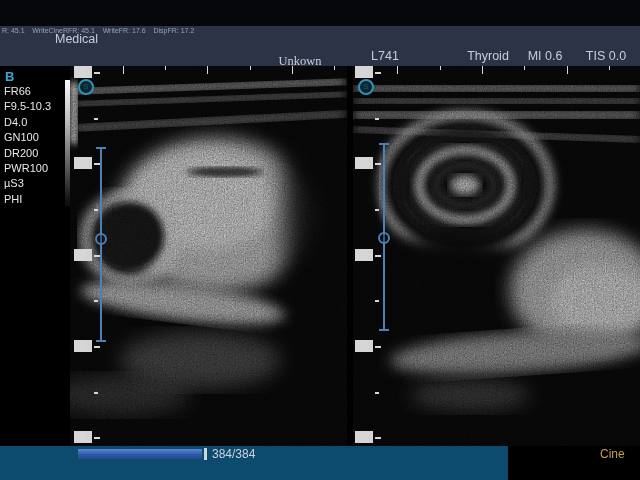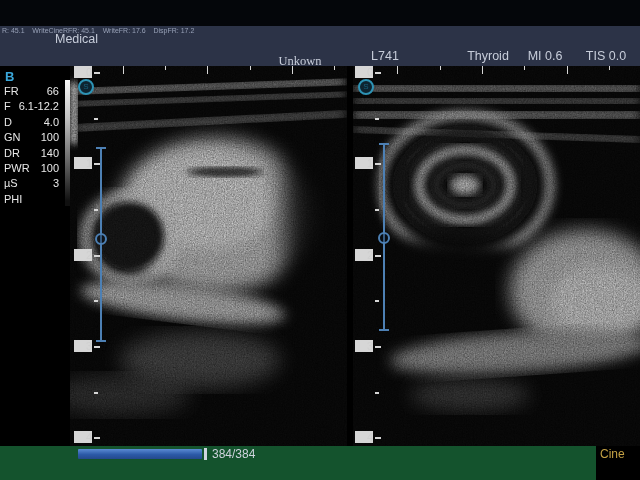--- a/index.html
+++ b/index.html
@@ -8,35 +8,35 @@
   
   .top-strip{position:absolute;left:0;top:0;width:640px;height:26px;background:#04060a;}
   .header{position:absolute;left:0;top:26px;width:640px;height:40px;background:#2c3347;}
   .debug{position:absolute;left:2px;top:1px;font-size:7px;color:#97a0b6;white-space:pre;}
   .h-item{position:absolute;font-size:12.5px;color:#c7cdda;white-space:nowrap;}
   .h-center{transform:translateX(-50%);}
   
   .sidebar{position:absolute;left:0;top:66px;width:70px;height:380px;background:#000;}
   .mode-b{position:absolute;left:5px;top:3px;font-size:13px;font-weight:bold;color:#3aa7da;}
   .params{position:absolute;left:4px;top:19px;width:55px;}
-  .prow{display:flex;justify-content:space-between;height:15.4px;font-size:11px;color:#e8e8e8;}
+  .prow{display:flex;height:15.4px;font-size:11px;color:#e8e8e8;}
   .gsbar{position:absolute;left:65px;top:14px;width:8px;height:126px;
          background:linear-gradient(#fafafa,#c2c2c2 30%,#6e6e6e 62%,#101010 96%);}
   
   .image-area{position:absolute;left:70px;top:66px;width:570px;height:380px;overflow:hidden;background:#000;}
   .image-area svg{position:absolute;left:0;top:0;}
   .ticklayer div{position:absolute;background:#d6d6d6;}
   .dlabel{position:absolute;width:18px;text-align:right;font-size:11px;color:#cfcfcf;}
   .badge{position:absolute;width:12px;height:12px;border-radius:50%;border:2px solid #2d93b5;
          background:#0e2430;color:#17617e;font-size:8px;line-height:12px;text-align:center;}
   .cal-line{position:absolute;width:2px;background:#4d80b4;}
   .cal-tick{position:absolute;width:10px;height:2px;background:#4d80b4;}
   .cal-circle{position:absolute;width:8px;height:8px;border:2px solid #4d80b4;border-radius:50%;background:rgba(10,20,35,.35);}
   
-  .footer{position:absolute;left:0;top:446px;width:596px;height:34px;background:#14532d;}
+  .footer{position:absolute;left:0;top:446px;width:508px;height:34px;background:#0c4a6e;}
   .progress-fill{position:absolute;left:78px;top:3px;width:124px;height:10px;border-radius:1px;
                  background:linear-gradient(#5b8bd4,#2c5aa8 55%,#24498c);}
   .progress-cap{position:absolute;left:204px;top:2px;width:3px;height:12px;background:#cfd5df;}
   .frame-counter{position:absolute;left:212px;top:1px;font-size:12px;color:#ced3dd;}
   .cine-label{position:absolute;left:600px;top:1px;font-size:12px;color:#c3a044;}
 </style>
 </head>
 <body>
 
 <div id="screen">
@@ -55,33 +55,33 @@
 
   <div class="sidebar">
     <div class="mode-b">B</div>
     <div class="params">
       <div class="prow">
           <span>FR</span>
           <span>66</span>
         </div>
       <div class="prow">
           <span>F</span>
-          <span>6.1-12.2</span>
+          <span>9.5-10.3</span>
         </div>
       <div class="prow">
           <span>D</span>
           <span>4.0</span>
         </div>
       <div class="prow">
           <span>GN</span>
           <span>100</span>
         </div>
       <div class="prow">
           <span>DR</span>
-          <span>140</span>
+          <span>200</span>
         </div>
       <div class="prow">
           <span>PWR</span>
           <span>100</span>
         </div>
       <div class="prow">
           <span>µS</span>
           <span>3</span>
         </div>
       <div class="prow">

